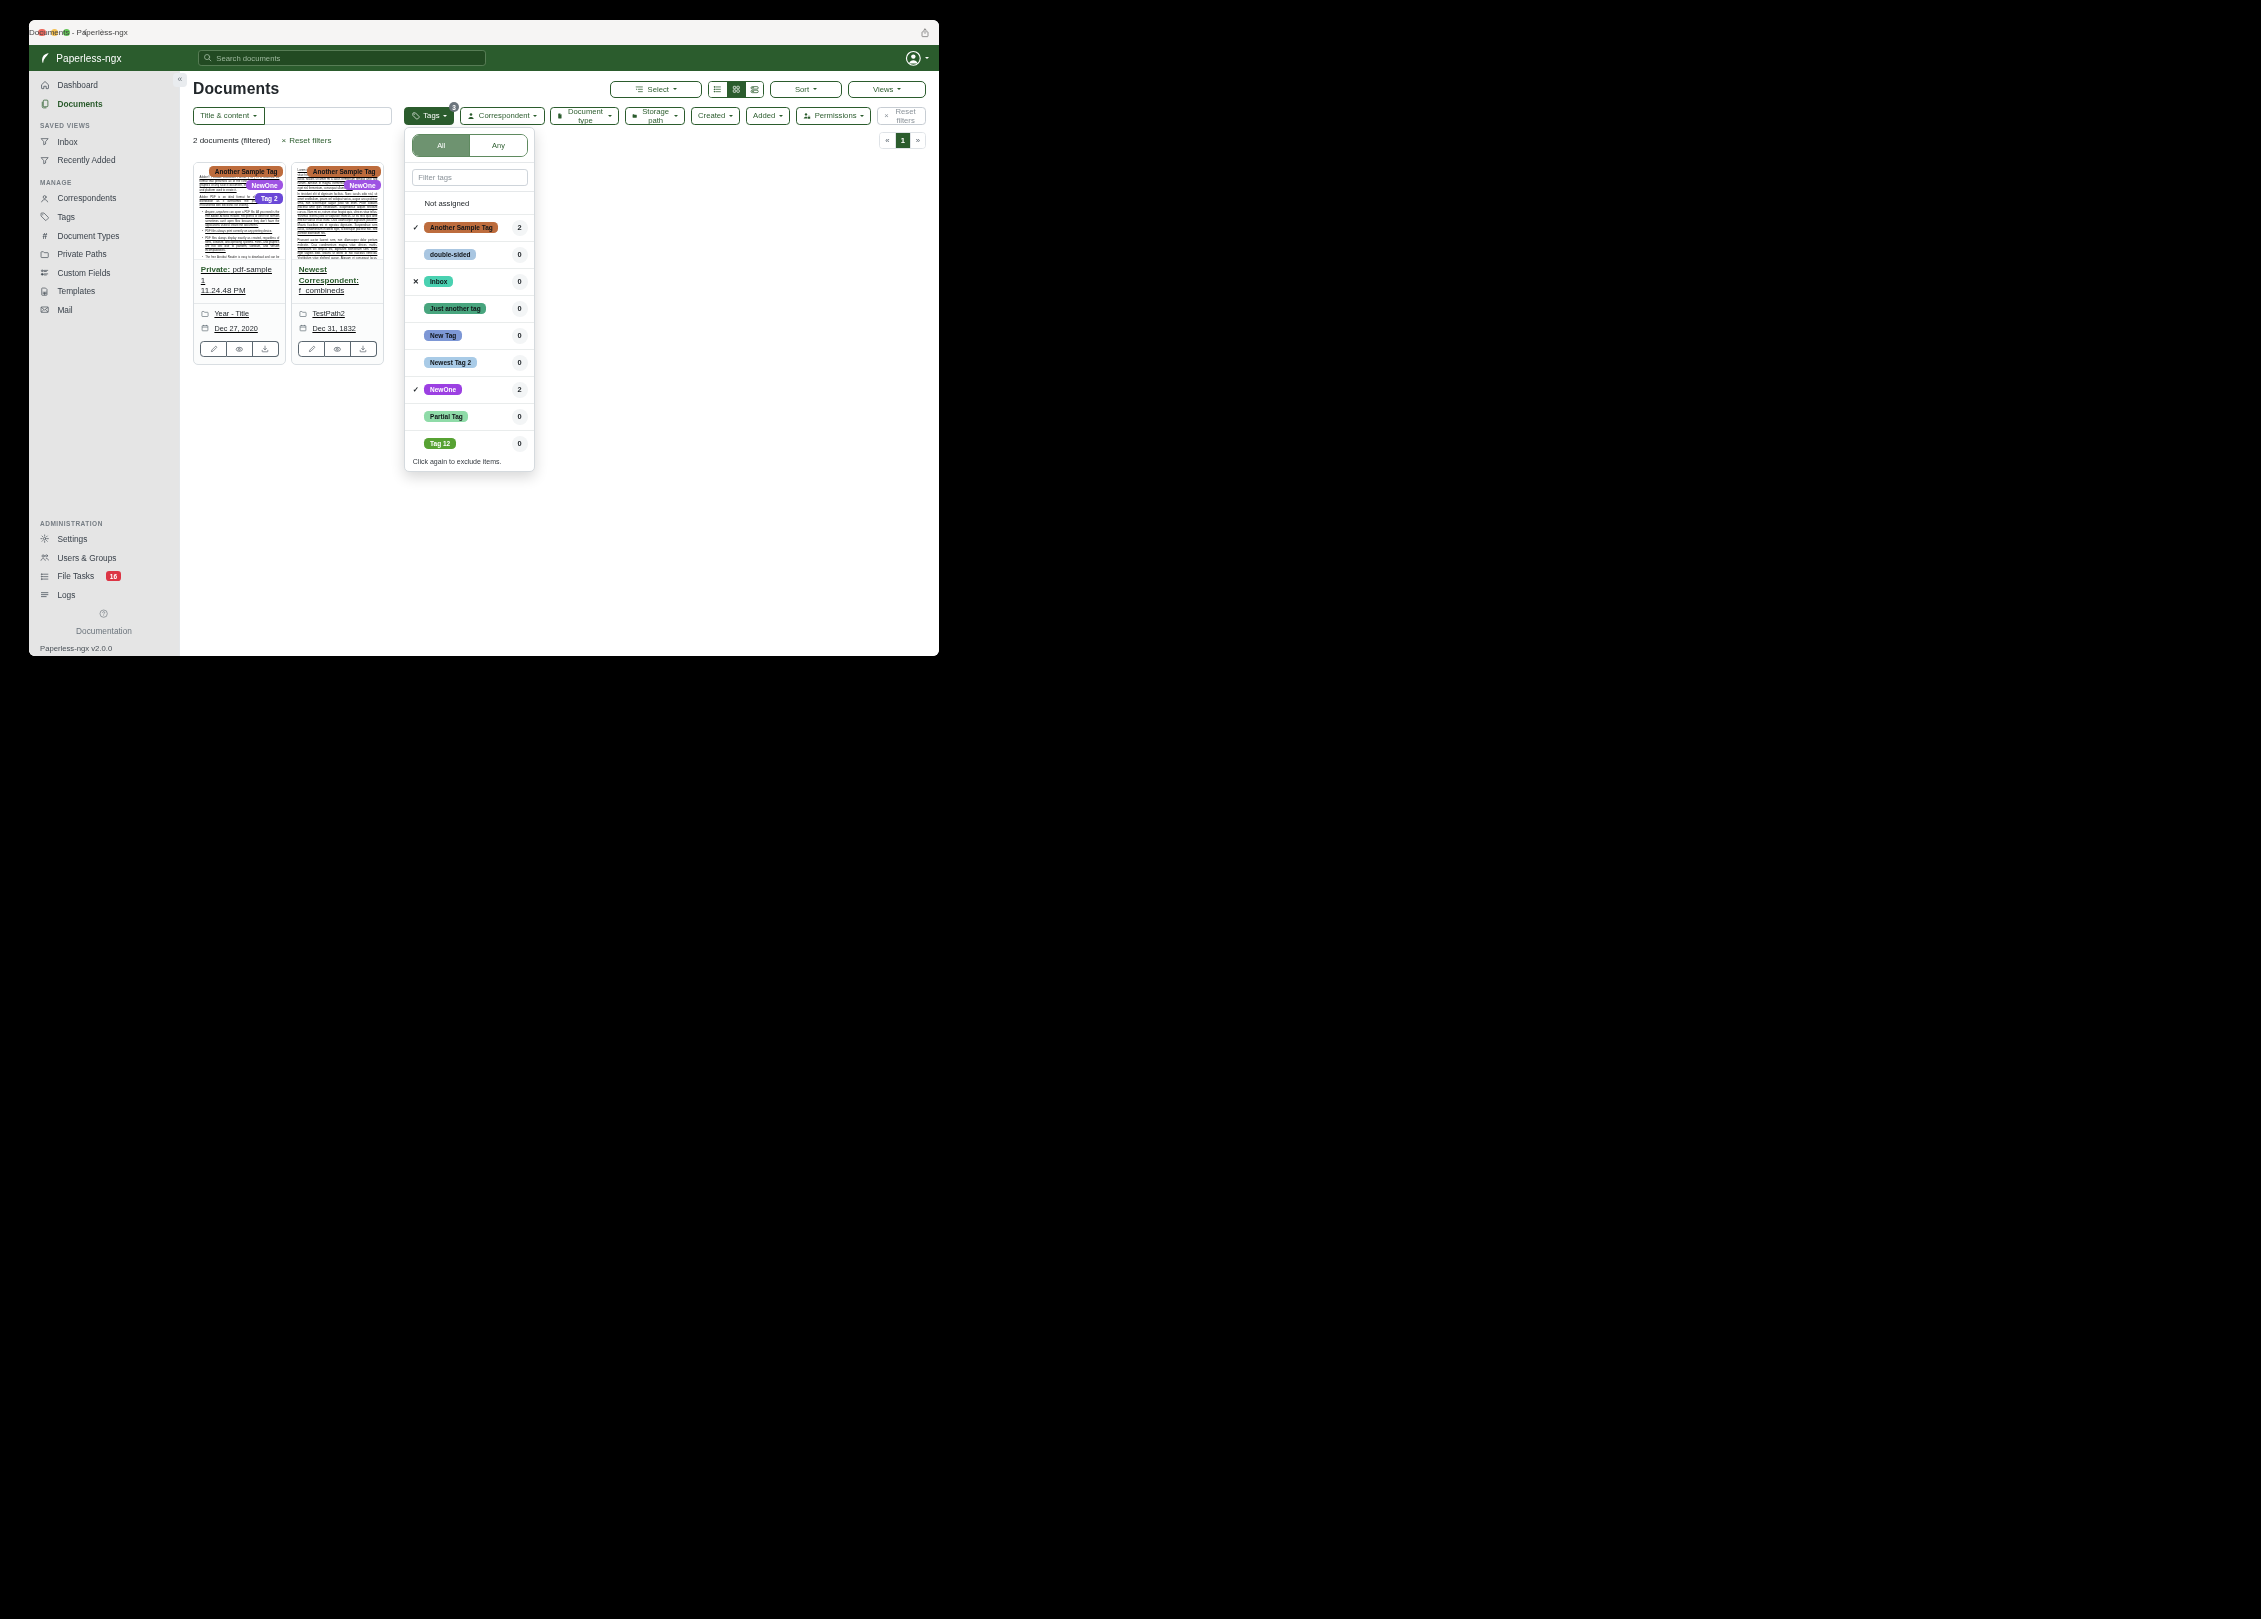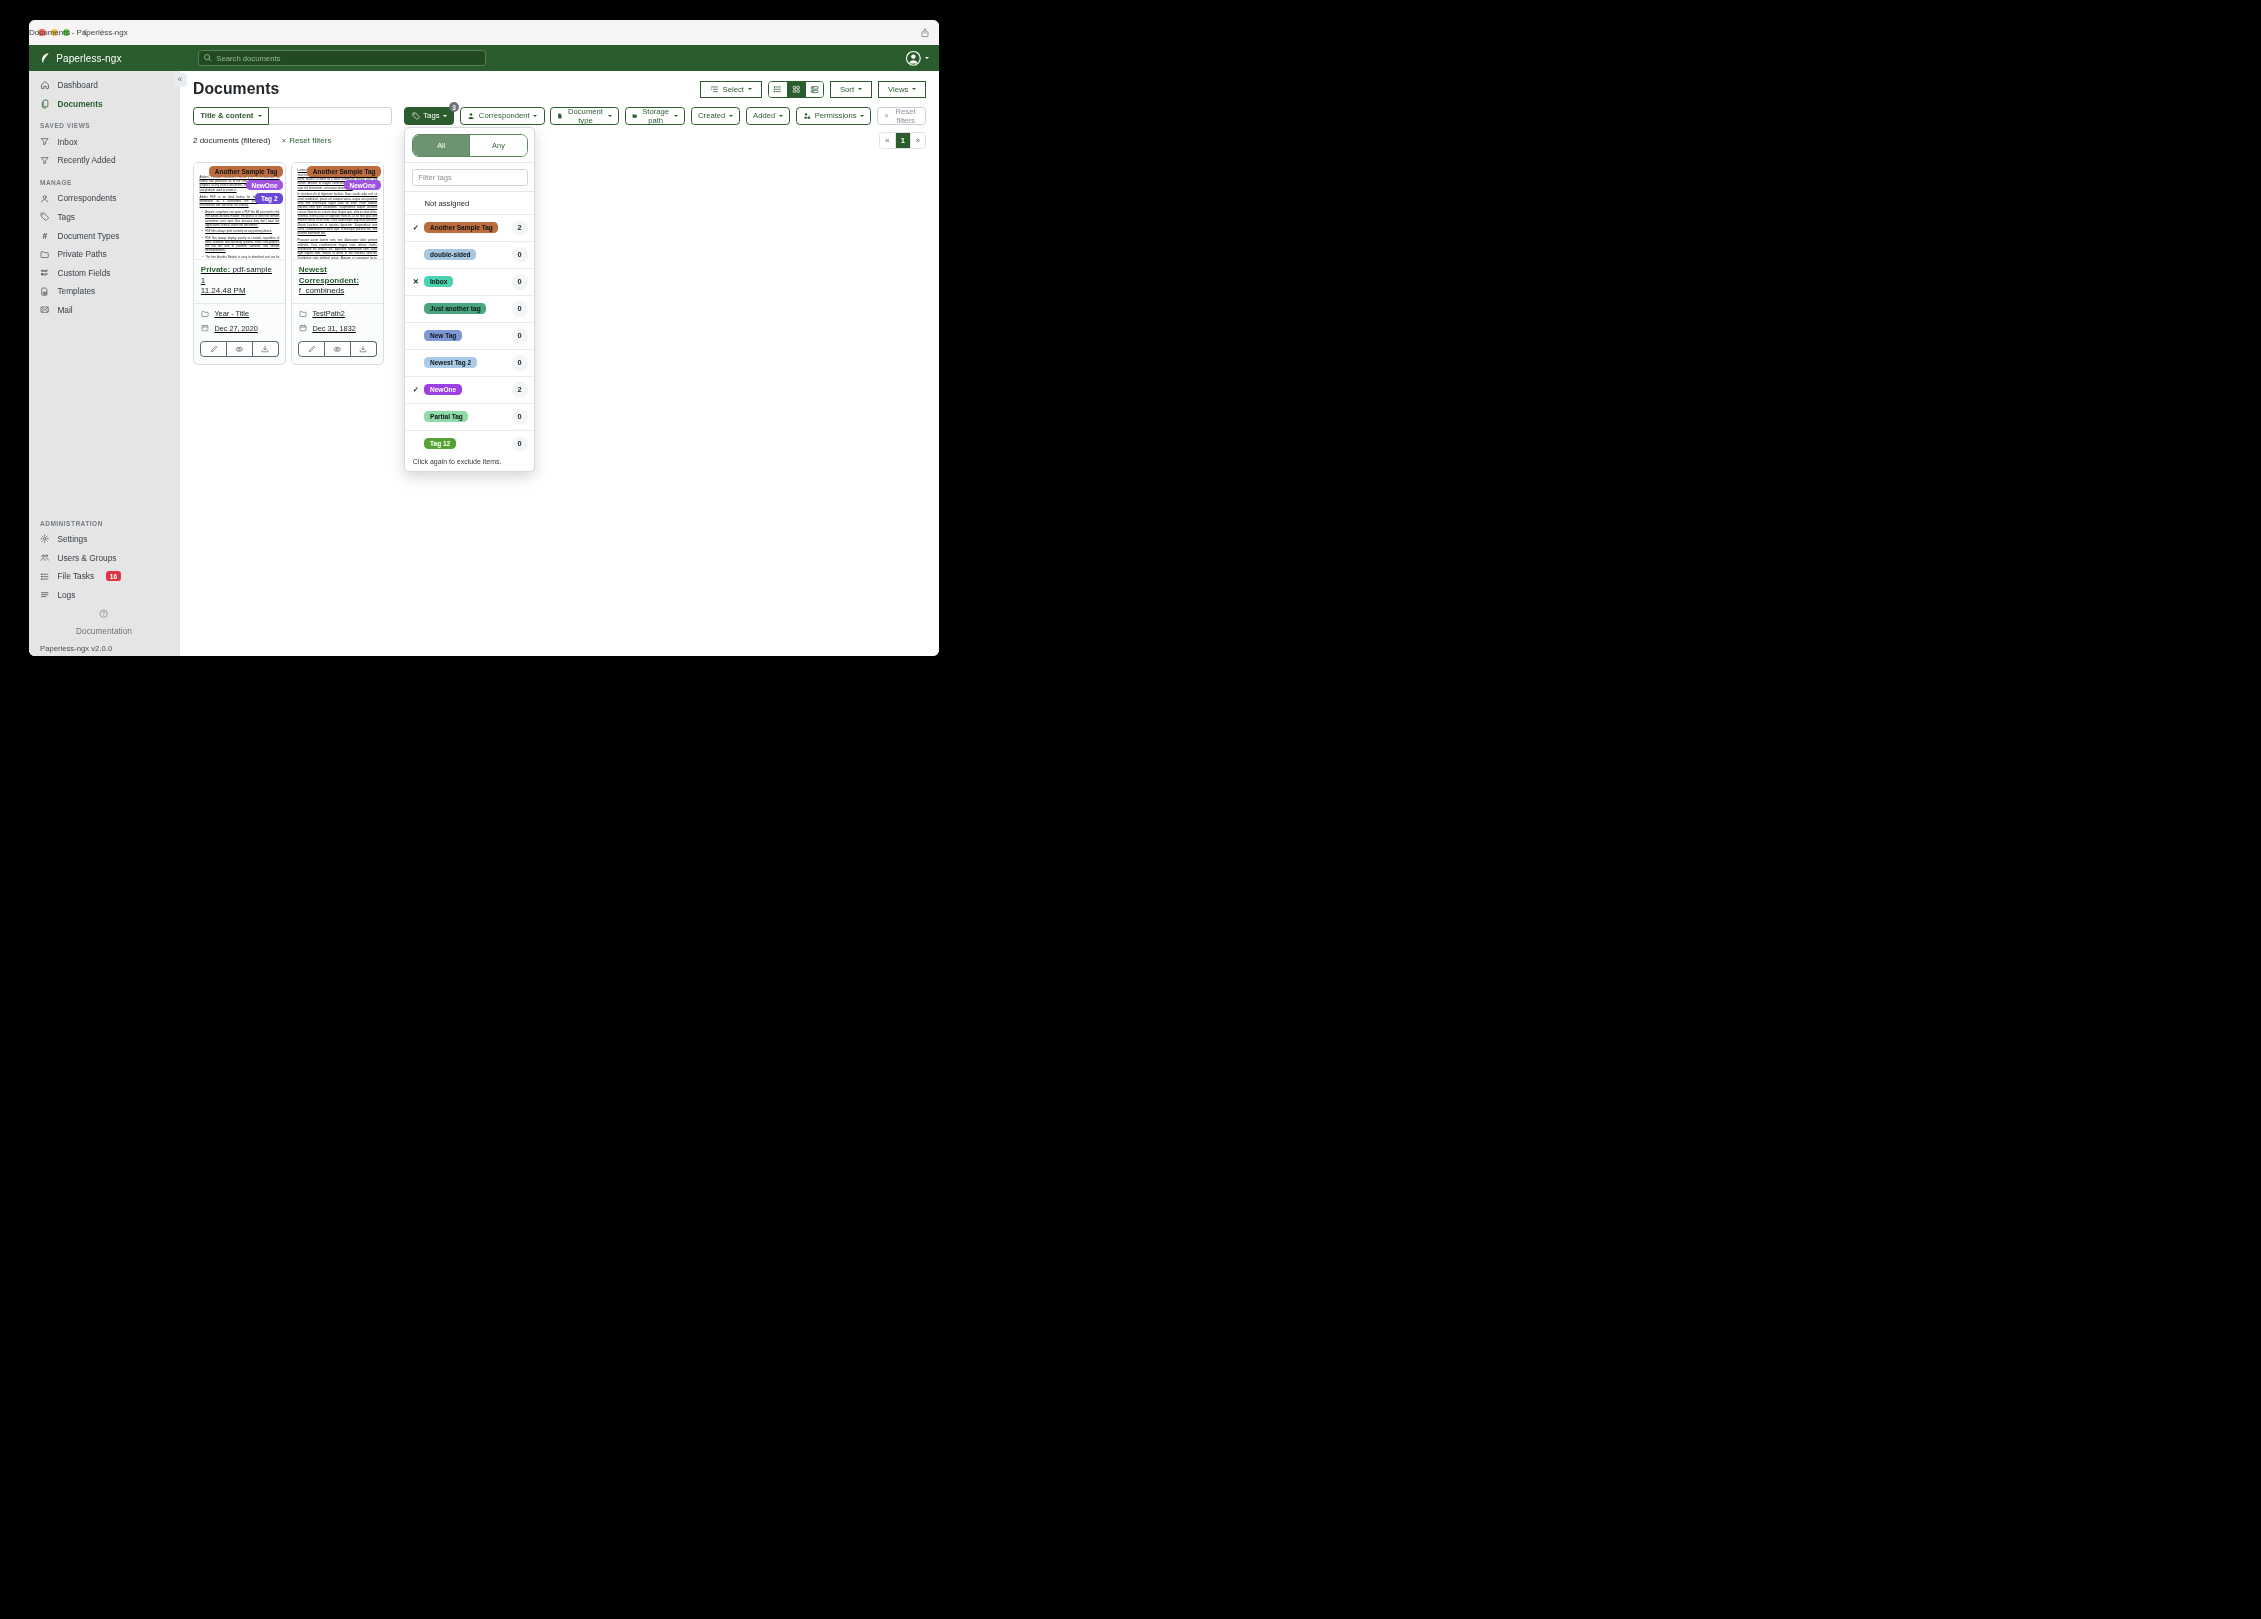--- a/index.html
+++ b/index.html
@@ -46,34 +46,34 @@
   .doc-link .nicon { color:#6c757d; }
   .version { padding:3.7px 11px 8.6px; font-size:7.7px; color:#495057; }
   .collapse-btn { position:absolute; left:144px; top:1.9px; width:14px; height:14px; background:#e9ecef; border:none;
                   border-radius:3.7px; color:#6c757d; font-size:8.6px; line-height:13px; text-align:center; cursor:pointer; z-index:5;}
 
   
   .main { flex:1; padding:9.3px 13px 0; position:relative; min-width:0; }
   .toolbar-row { display:flex; align-items:center; }
   h1.page-title { font-size:15.7px; font-weight:700; color:#22272b; letter-spacing:0.1px; }
   .right-controls { margin-left:auto; display:flex; align-items:center; gap:6.2px; }
-  .btn-outline { height:16.7px; display:flex; align-items:center; gap:3.7px; padding:0 9px; background:#fff;
-                 border:0.6px solid #2b5c2d; border-radius:0; color:#2b5c2d; font-size:7.7px; font-family:inherit; cursor:pointer; }
+  .btn-outline { height:16.7px; display:flex; align-items:center; gap:3.7px; padding:0 24px; background:#fff;
+                 border:0.6px solid #2b5c2d; border-radius:5px; color:#2b5c2d; font-size:7.7px; font-family:inherit; cursor:pointer; }
   .caret { width:0; height:0; border-left:2.5px solid transparent; border-right:2.5px solid transparent;
            border-top:2.8px solid currentColor; display:inline-block; }
   .view-group { display:flex; border:0.6px solid #2b5c2d; border-radius:3.7px; overflow:hidden; height:16.7px; }
   .view-seg { width:18px; display:flex; align-items:center; justify-content:center; background:#fff; color:#2b5c2d; cursor:pointer; }
   .view-seg + .view-seg { border-left:0.6px solid #2b5c2d; }
   .view-seg.active { background:#2b5c2d; color:#fff; }
 
   
   .filter-row { margin-top:8.6px; display:flex; align-items:center; gap:5.6px; }
   .field-group { display:flex; width:199px; height:18px; flex:none; }
   .field-btn { border:0.6px solid #2b5c2d; border-radius:3.7px 0 0 3.7px; background:#fff; color:#2b5c2d;
-               font-size:7.7px; display:flex; align-items:center; gap:4.3px; padding:0 6.2px; font-family:inherit; cursor:pointer;font-weight:bold;}
+               font-size:7.7px; display:flex; align-items:center; gap:4.3px; padding:0 6.2px; font-family:inherit; cursor:pointer;}
   .field-input { flex:1; border:0.6px solid #ced4da; border-left:none; border-radius:0 3.7px 3.7px 0;
                  font-size:7.7px; padding:0 5px; font-family:inherit; }
   .tags-wrap { position:relative; margin-left:6.8px; }
   .btn-filter { height:18px; display:flex; align-items:center; gap:3.7px; padding:0 6.2px; background:#fff;
                 border:0.6px solid #2b5c2d; border-radius:3.7px; color:#2b5c2d; font-size:7.7px; font-family:inherit; cursor:pointer;}
   .btn-filter.filled { background:#2b5c2d; color:#fff; }
   .count-badge { position:absolute; top:-5px; right:-5px; width:10.5px; height:10.5px; border-radius:50%;
                  background:#6c757d; color:#fff; font-size:6.5px; font-weight:700; display:flex;
                  align-items:center; justify-content:center; }
   .btn-reset { margin-left:auto; height:18px; display:flex; align-items:center; gap:3.7px; padding:0 6.2px;

